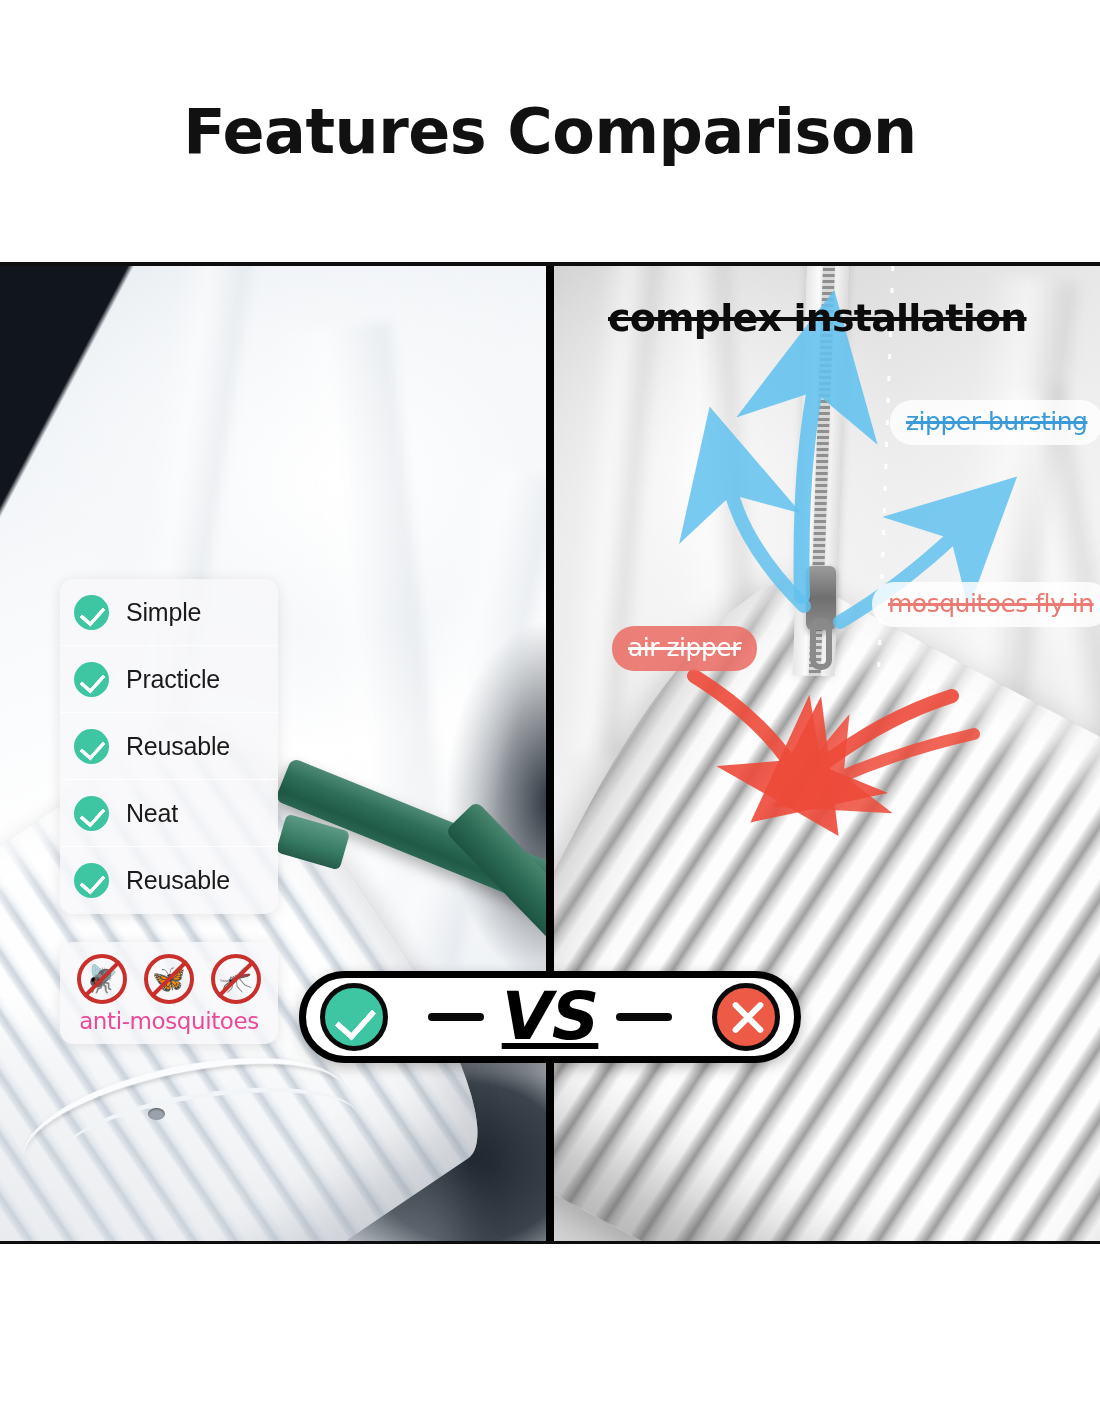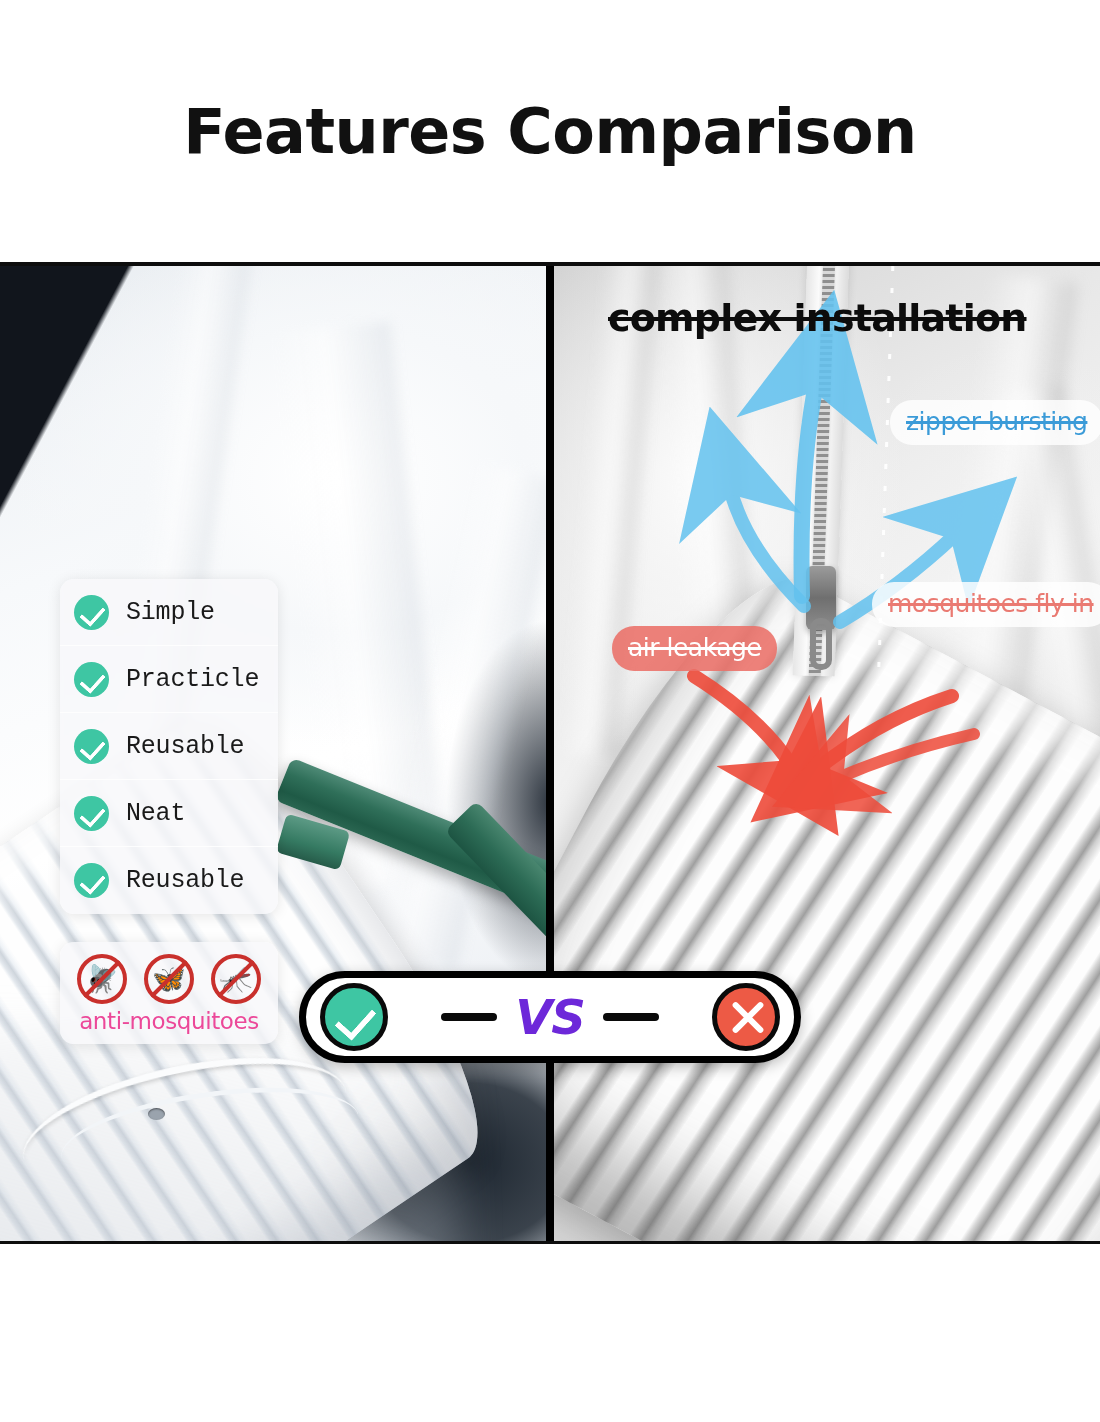--- a/index.html
+++ b/index.html
@@ -216,21 +216,21 @@
     content: "";
     position: absolute;
     left: 11px; top: 7px;
     width: 11px; height: 19px;
     border: solid #ffffff;
     border-width: 0 4px 4px 0;
     transform: rotate(42deg);
     border-radius: 1px;
   }
   .feature-label {
-    font-family: Liberation Mono, monospace;
+    font-family: Liberation Sans, sans-serif;
     font-size: 25px;
     font-weight: 400;
     color: #1a1a1a;
     letter-spacing: -0.2px;
   }
 
   
   .mosq-card {
     position: absolute;
     left: 60px; top: 676px;
@@ -483,26 +483,27 @@
     flex: 1 1 auto;
     justify-content: center;
   }
   .vs-dash {
     width: 56px; height: 8px;
     background: #0a0a0a;
     border-radius: 4px;
   }
   .vs-text {
     font-family: "DejaVu Sans", sans-serif;
-    font-size: 48px;
+    font-size: 66px;
     font-weight: 700;
     font-style: italic;
-    color: #6d28d9;
+    color: #000000;
     letter-spacing: -1px;
     line-height: 1;
+    text-decoration: underline;
   }
 </style>
 </head>
 <body>
 
 <div class="page">
 
   <div class="title-bar">
     <div class="title-text">Features Comparison</div>
   </div>
@@ -600,21 +601,21 @@
       <svg class="red-arrows" width="546" height="982" viewBox="0 0 546 982">
         <path d="M140,410 C188,440 218,470 238,500" stroke="#ee4b3a" stroke-width="14" fill="none" stroke-linecap="round" marker-end="url(#rArrow)" opacity="0.9"></path>
         <path d="M398,430 C348,446 302,472 262,504" stroke="#ee4b3a" stroke-width="14" fill="none" stroke-linecap="round" marker-end="url(#rArrow)" opacity="0.9"></path>
         <path d="M420,468 C376,478 330,492 284,512" stroke="#ee4b3a" stroke-width="12" fill="none" stroke-linecap="round" marker-end="url(#rArrow)" opacity="0.85"></path>
       </svg>
 
       <div class="complex-install">complex installation</div>
 
       <div id="pill-zipper-bursting" class="pill pill-white-blue">zipper bursting</div>
       <div id="pill-mosquitoes" class="pill pill-white-red">mosquitoes fly in</div>
-      <div id="pill-air-leakage" class="pill pill-red">air leakage</div>
+      <div id="pill-air-leakage" class="pill pill-red">air zipper</div>
     </div>
 
     <div class="divider"></div>
 
     <div class="vs-badge">
       <span class="vs-circle ok"></span>
       <span class="vs-mid">
         <span class="vs-dash"></span>
         <span class="vs-text">VS</span>
         <span class="vs-dash"></span>

